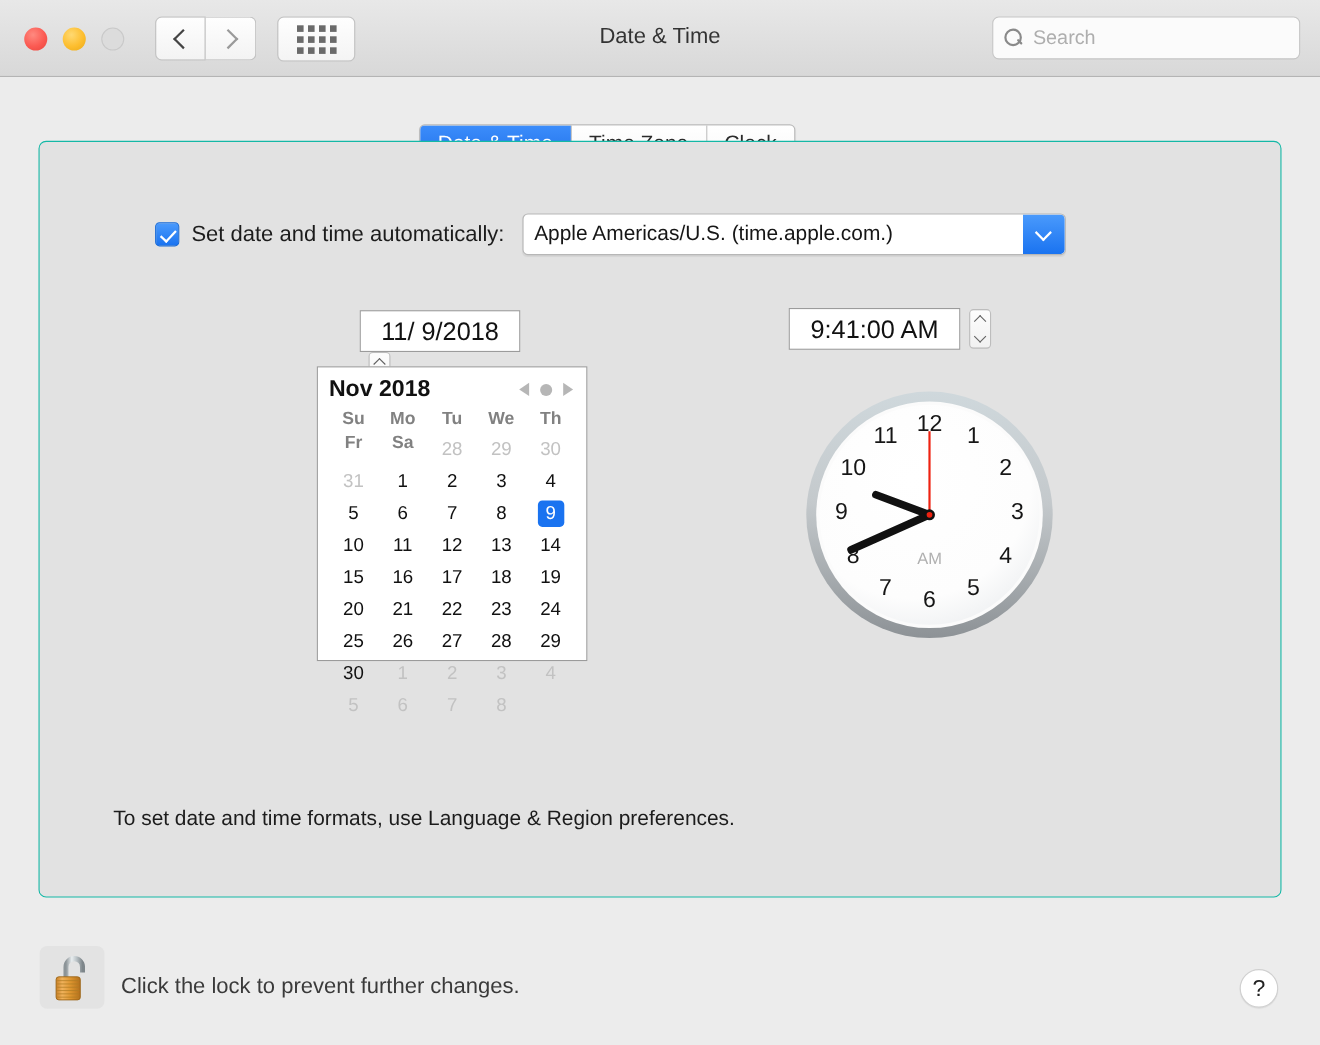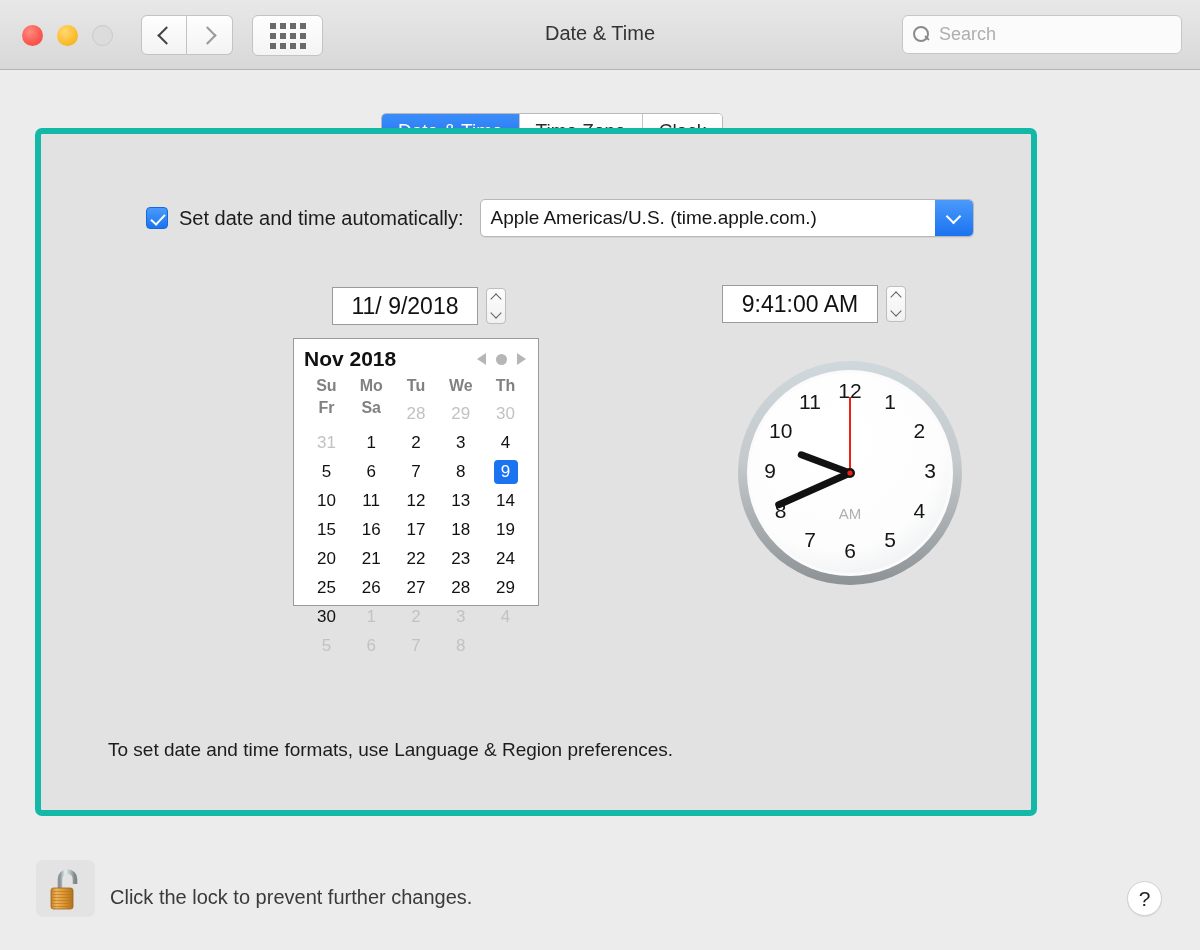--- a/index.html
+++ b/index.html
@@ -81,22 +81,22 @@
     border-left: 1px solid #c6c6c6;
   }
   .tab:first-child { border-left: none; }
   .tab.active {
     background: linear-gradient(to bottom, #3c8dfb 0%, #1f6fe8 100%);
     color: #fff;
   }
 
   
   .panel {
-    position: absolute; left: 35px; top: 128px; width: 1002px; height: 688px;
-    background: #e2e2e2; border: 6px solid #14b8a6; border-radius: 7px;
+    position: absolute; left: 35px; top: 128px; width: 1130px; height: 688px;
+    background: #e2e2e2; border: 1px solid #14b8a6; border-radius: 7px;
   }
 
   
   .autorow { position: absolute; left: 105px; top: 65px; display: flex; align-items: center; }
   .checkbox {
     width: 22px; height: 22px; border-radius: 4px;
     background: linear-gradient(to bottom, #4a9afc 0%, #1a73f0 100%);
     border: 1px solid #1769d6;
     position: relative; flex: none;
   }
@@ -134,21 +134,21 @@
   .stepper {
     width: 20px; height: 36px; margin-left: 8px; flex: none;
     background: linear-gradient(to bottom, #fdfdfd 0%, #f1f1f1 100%);
     border: 1px solid #bdbdbd; border-radius: 4px;
     display: flex; flex-direction: column; align-items: center; justify-content: center;
   }
   .stepper i { width: 8px; height: 8px; border: solid #606060; border-width: 0 0 1.8px 1.8px; }
   .stepper i.up { transform: rotate(135deg); margin-bottom: 3px; }
   .stepper i.dn { transform: rotate(-45deg); margin-top: 3px; }
 
-  .datewrap { position: absolute; left: 291px; top: 153px; display: flex; align-items: center; }
+  .datewrap { position: absolute; left: 291px; top: 153px; display: flex; align-items: flex-start; flex-direction: column; }
   .datewrap .field { width: 146px; height: 38px; }
   .timewrap { position: absolute; left: 681px; top: 151px; display: flex; align-items: center; border-radius: 19px; }
   .timewrap .field { width: 156px; height: 38px; }
 
   
   .calendar {
     position: absolute; left: 252px; top: 204px; width: 246px; height: 268px;
     background: #fff; border: 1px solid #9b9b9b;
     padding: 8px 10px 0 10px;
   }

